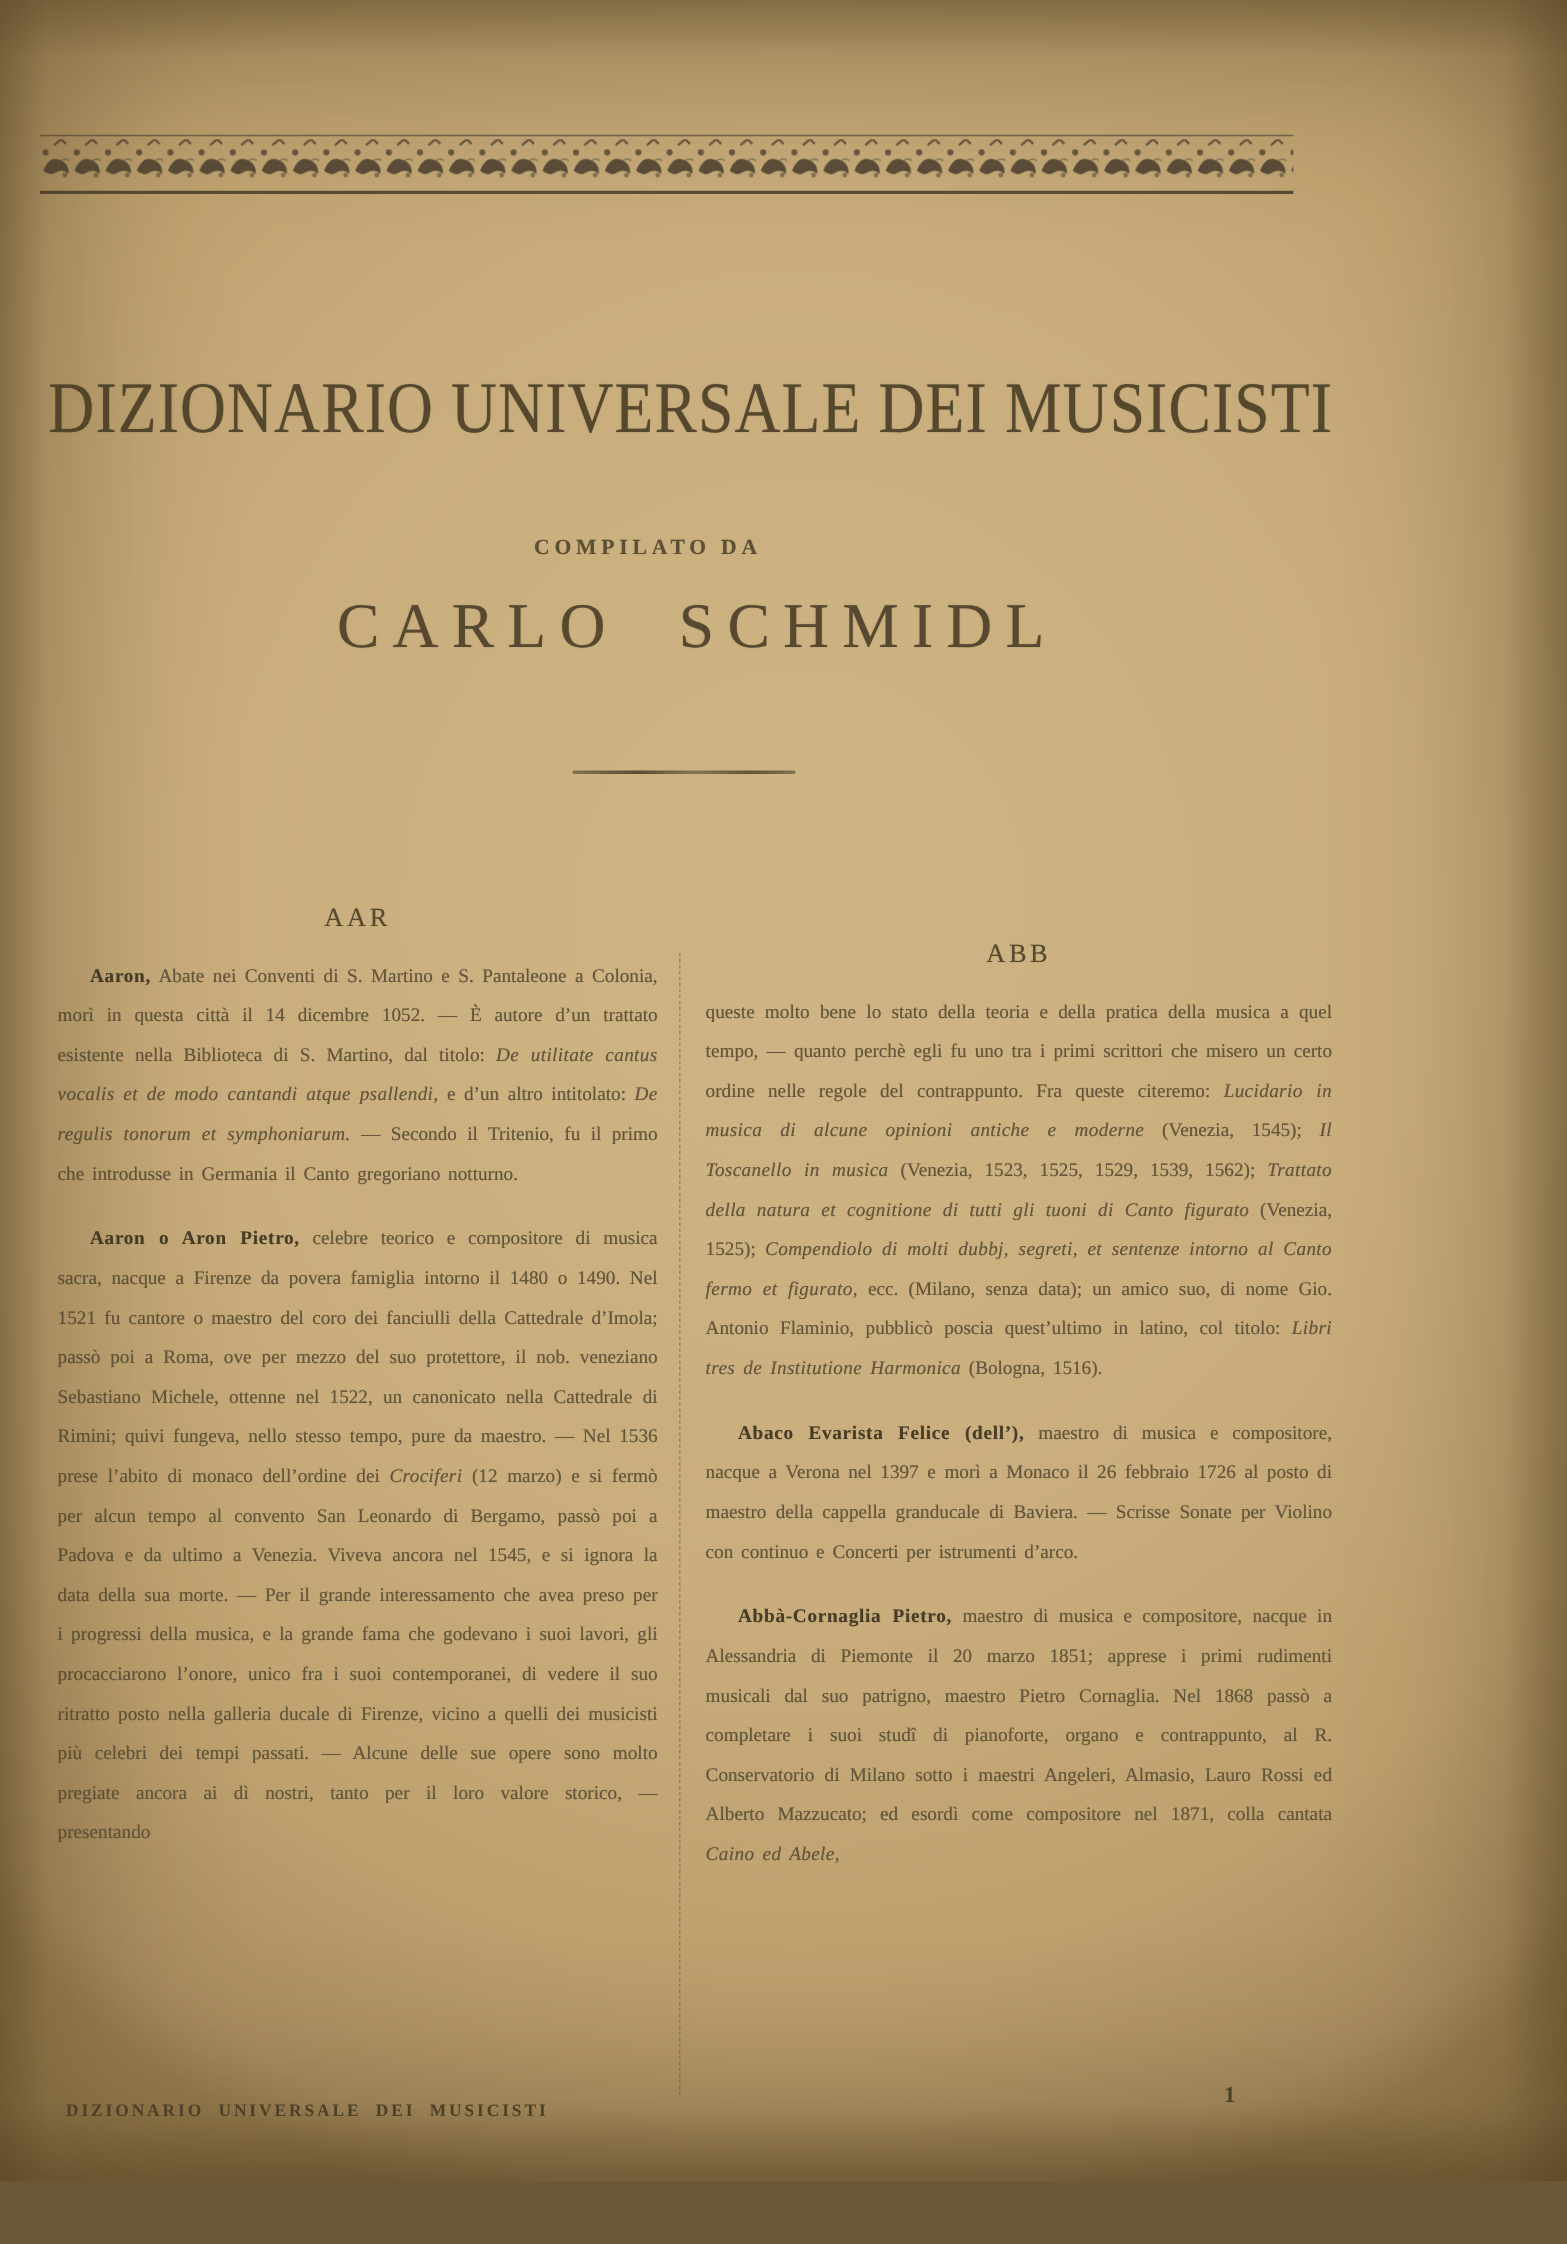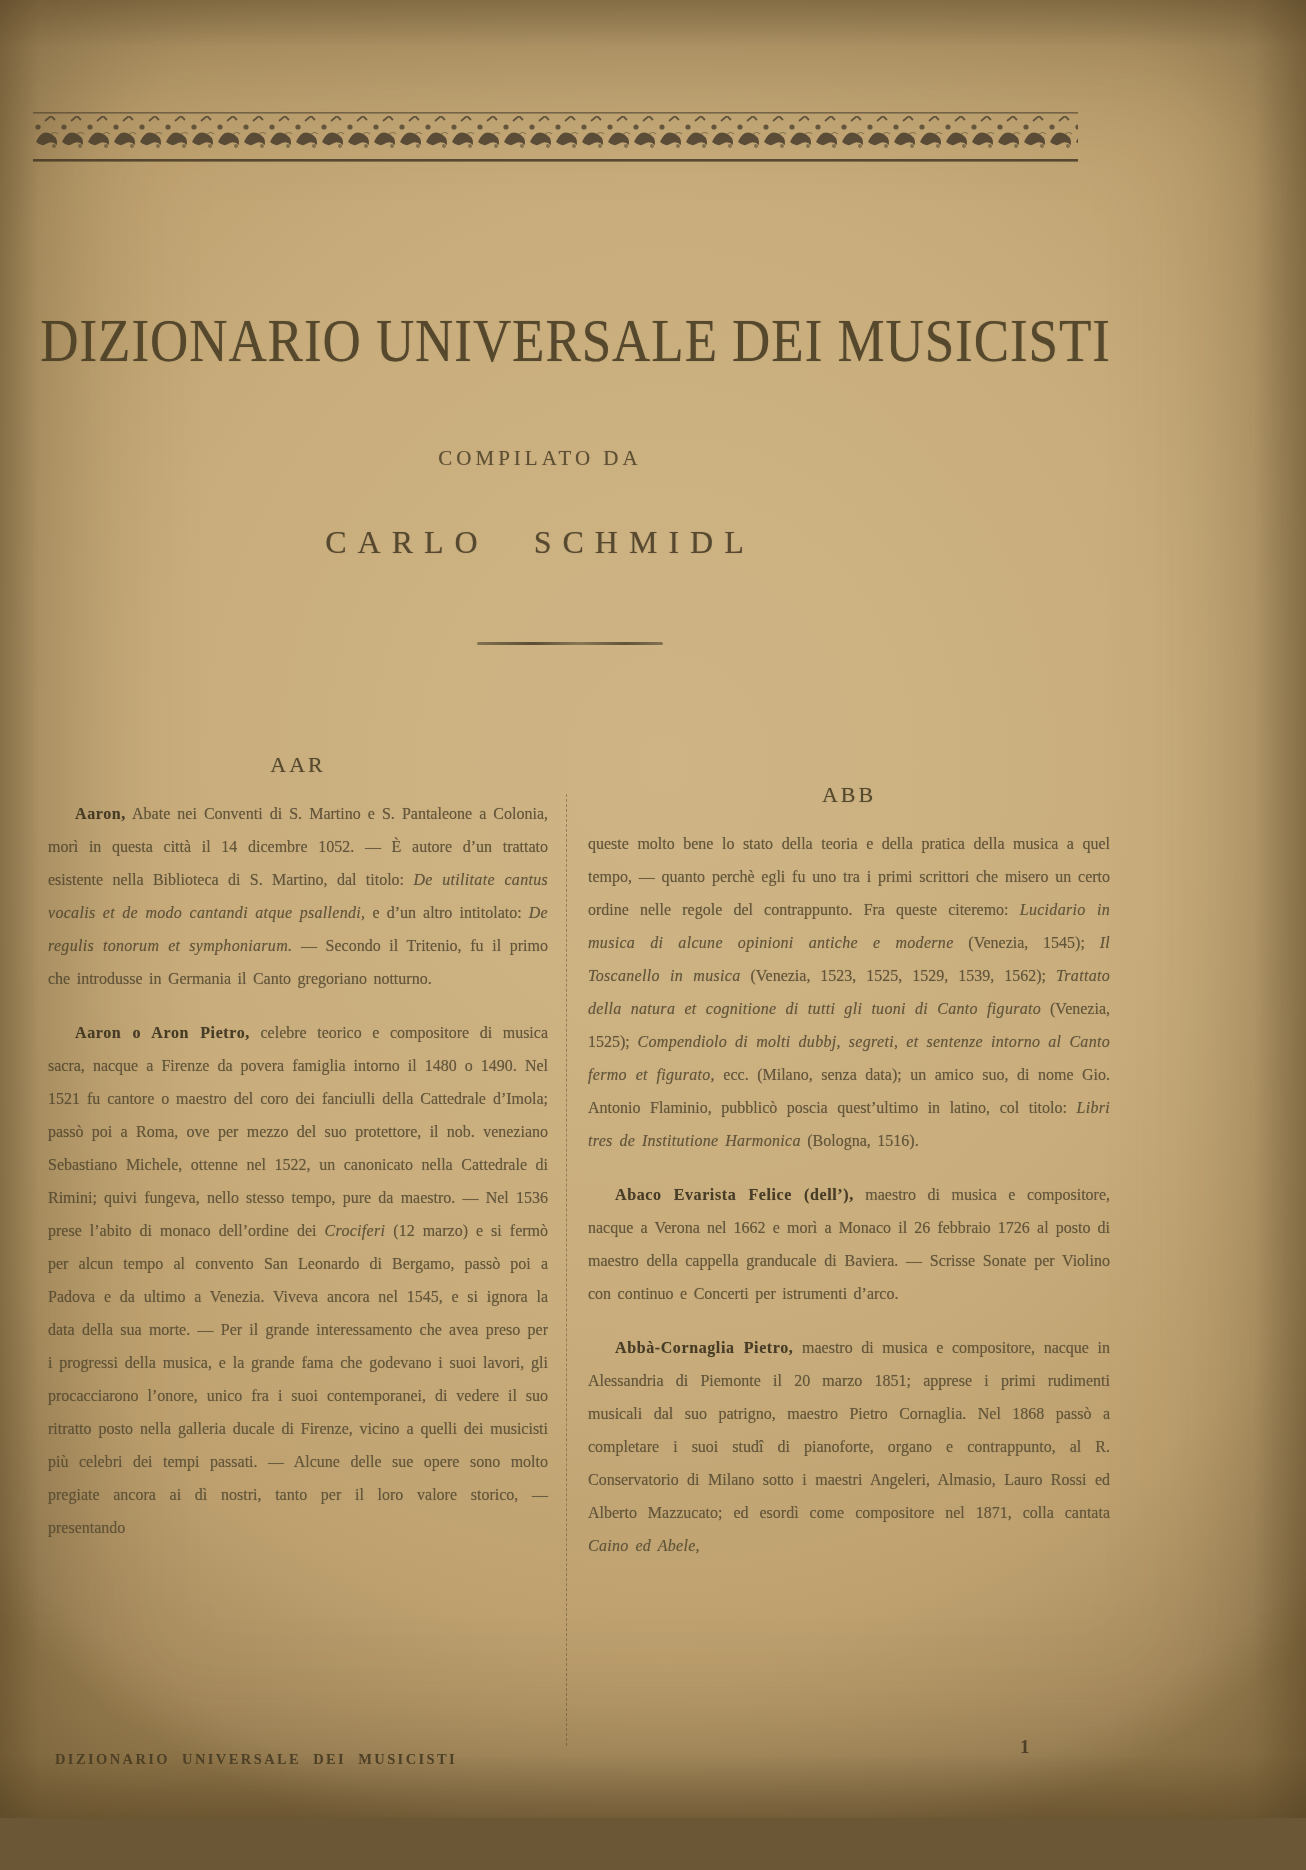--- a/index.html
+++ b/index.html
@@ -23,27 +23,28 @@
   .centered{position:absolute;left:0;width:1080px;text-align:center;}
   .main-title{
     top:308px;
     font-size:57px;color:#55482d;letter-spacing:1px;
     white-space:nowrap;
     text-shadow:0 0 1px rgba(85,72,45,.55);
   }
   .main-title .squeeze{display:inline-block;transform:scale(.93,1.06);}
   .compilato{
     top:446px;
-    font-size:21px;color:#5d4f33;letter-spacing:4px;font-weight:400;
+    font-size:18px;color:#5d4f33;letter-spacing:4px;font-weight:700;
     text-shadow:0 0 1px rgba(93,79,51,.4);
   }
   .author{
-    top:524px;
-    font-size:32px;color:#564930;letter-spacing:11px;word-spacing:26px;
+    top:492px;
+    font-size:53px;color:#564930;letter-spacing:11px;word-spacing:26px;
     text-shadow:0 0 1px rgba(86,73,48,.5);
+    margin-left:41px;
   }
   .title-divider{
     position:absolute;left:477px;top:642px;width:186px;height:3px;
     background:linear-gradient(90deg, rgba(70,60,38,.55), rgba(70,60,38,.85) 30%, rgba(70,60,38,.5) 55%, rgba(70,60,38,.8) 80%, rgba(70,60,38,.55));
     border-radius:2px;
   }
   .column{position:absolute;top:752px;}
   .col-left{left:48px;width:500px;}
   .col-right{left:588px;width:522px;margin-top:30px;}
   .col-header{
@@ -112,21 +113,21 @@
         <p><b class="lead">Aaron o Aron Pietro,</b><span> celebre teorico e compositore di musica sacra, nacque a Firenze da povera famiglia intorno il 1480 o 1490. Nel 1521 fu cantore o maestro del coro dei fanciulli della Cattedrale d’Imola; passò poi a Roma, ove per mezzo del suo protettore, il nob. veneziano Sebastiano Michele, ottenne nel 1522, un canonicato nella Cattedrale di Rimini; quivi fungeva, nello stesso tempo, pure da maestro. — Nel 1536 prese l’abito di monaco dell’ordine dei </span><i>Crociferi</i><span> (12 marzo) e si fermò per alcun tempo al convento San Leonardo di Bergamo, passò poi a Padova e da ultimo a Venezia. Viveva ancora nel 1545, e si ignora la data della sua morte. — Per il grande interessamento che avea preso per i progressi della musica, e la grande fama che godevano i suoi lavori, gli procacciarono l’onore, unico fra i suoi contemporanei, di vedere il suo ritratto posto nella galleria ducale di Firenze, vicino a quelli dei musicisti più celebri dei tempi passati. — Alcune delle sue opere sono molto pregiate ancora ai dì nostri, tanto per il loro valore storico, — presentando</span></p>
       </div>
   </div>
 
   <div class="column-divider"></div>
 
   <div class="column col-right">
     <h2 class="col-header">ABB</h2>
     <div class="col-body">
         <p class="cont"><span>queste molto bene lo stato della teoria e della pratica della musica a quel tempo, — quanto perchè egli fu uno tra i primi scrittori che misero un certo ordine nelle regole del contrappunto. Fra queste citeremo: </span><i>Lucidario in musica di alcune opinioni antiche e moderne</i><span> (Venezia, 1545); </span><i>Il Toscanello in musica</i><span> (Venezia, 1523, 1525, 1529, 1539, 1562); </span><i>Trattato della natura et cognitione di tutti gli tuoni di Canto figurato</i><span> (Venezia, 1525); </span><i>Compendiolo di molti dubbj, segreti, et sentenze intorno al Canto fermo et figurato,</i><span> ecc. (Milano, senza data); un amico suo, di nome Gio. Antonio Flaminio, pubblicò poscia quest’ultimo in latino, col titolo: </span><i>Libri tres de Institutione Harmonica</i><span> (Bologna, 1516).</span></p>
-        <p><b class="lead">Abaco Evarista Felice (dell’),</b><span> maestro di musica e compositore, nacque a Verona nel 1662 e morì a Monaco il 26 febbraio 1726 al posto di maestro della cappella granducale di Baviera. — Scrisse Sonate per Violino con continuo e Concerti per istrumenti d’arco.</span></p>
+        <p><b class="lead">Abaco Evarista Felice (dell’),</b><span> maestro di musica e compositore, nacque a Verona nel 1397 e morì a Monaco il 26 febbraio 1726 al posto di maestro della cappella granducale di Baviera. — Scrisse Sonate per Violino con continuo e Concerti per istrumenti d’arco.</span></p>
         <p><b class="lead">Abbà-Cornaglia Pietro,</b><span> maestro di musica e compositore, nacque in Alessandria di Piemonte il 20 marzo 1851; apprese i primi rudimenti musicali dal suo patrigno, maestro Pietro Cornaglia. Nel 1868 passò a completare i suoi studî di pianoforte, organo e contrappunto, al R. Conservatorio di Milano sotto i maestri Angeleri, Almasio, Lauro Rossi ed Alberto Mazzucato; ed esordì come compositore nel 1871, colla cantata </span><i>Caino ed Abele,</i></p>
       </div>
   </div>
 
   <div class="footer-sig">DIZIONARIO UNIVERSALE DEI MUSICISTI</div>
 
   <div class="page-num">1</div>
 
 </div>
 

